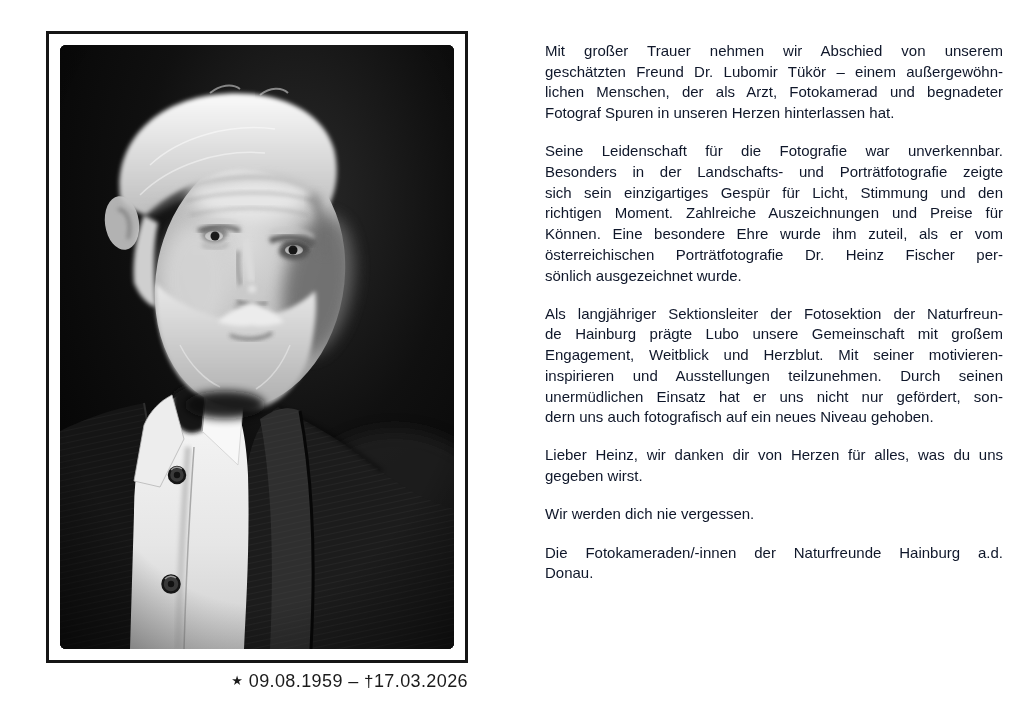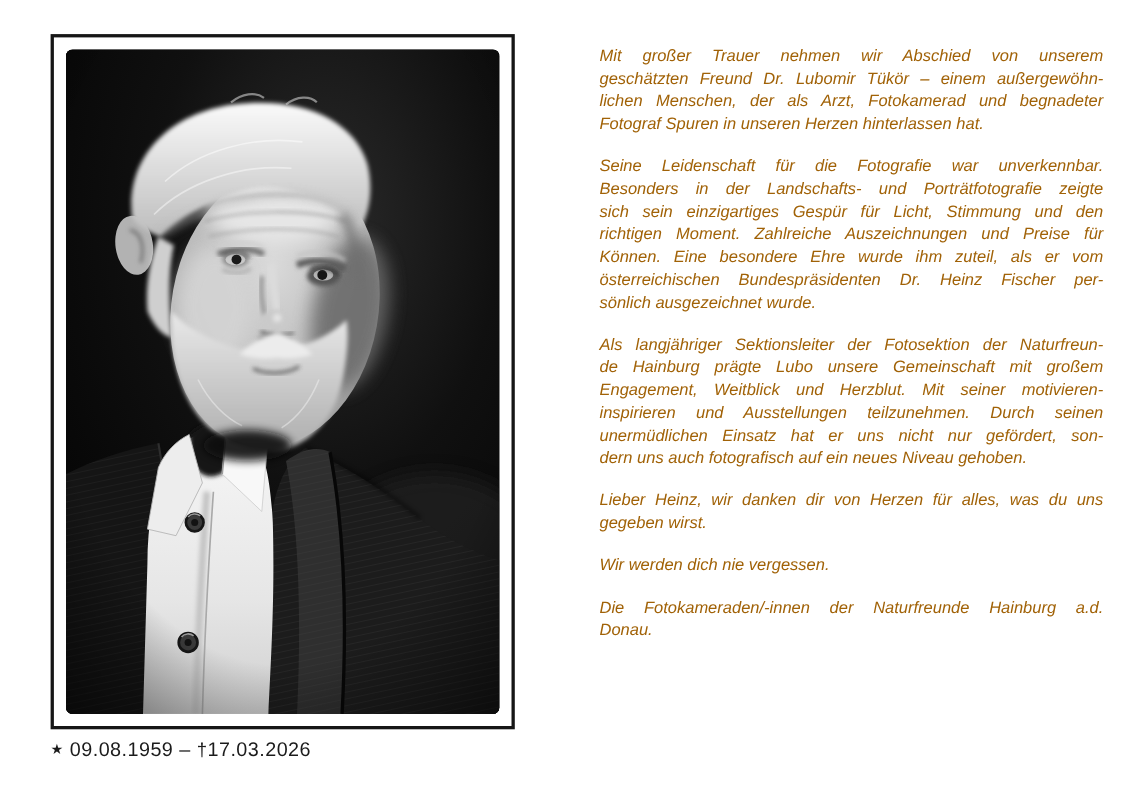--- a/index.html
+++ b/index.html
@@ -23,35 +23,34 @@
   .photo{
     width:100%;height:100%;
     background:#060606;
     border-radius:6px;
     overflow:hidden;
     position:relative;
   }
   .photo svg{display:block;width:100%;height:100%;}
   .caption{
     position:absolute;left:46px;top:671px;width:422px;
-    text-align:left;
+    text-align:right;
     font-size:18px;
     letter-spacing:.4px;
     color:#1b1b1b;
     white-space:nowrap;
   }
   .caption .star{font-size:13px;position:relative;top:-2px;}
   .caption .cross{font-size:17px;}
   
   .text-col{
     position:absolute;left:545px;top:41px;width:458px;
     font-size:15px;
     line-height:20.7px;
-    color:#a16207;
-    font-style:italic;
+    color:#0f172a;
   }
   .para{margin:0 0 17.5px 0;}
   .para:last-child{margin-bottom:4px;}
   .line{
     text-align:justify;
     text-align-last:left;
   }
   .line.just{
     text-align-last:justify;
   }
@@ -203,21 +202,21 @@
         <div class="line just">geschätzten Freund Dr. Lubomir Tükör – einem außergewöhn-</div>
         <div class="line just">lichen Menschen, der als Arzt, Fotokamerad und begnadeter</div>
         <div class="line">Fotograf Spuren in unseren Herzen hinterlassen hat.</div>
       </div>
       <div class="para">
         <div class="line just">Seine Leidenschaft für die Fotografie war unverkennbar.</div>
         <div class="line just">Besonders in der Landschafts- und Porträtfotografie zeigte</div>
         <div class="line just">sich sein einzigartiges Gespür für Licht, Stimmung und den</div>
         <div class="line just">richtigen Moment. Zahlreiche Auszeichnungen und Preise für</div>
         <div class="line just">Können. Eine besondere Ehre wurde ihm zuteil, als er vom</div>
-        <div class="line just">österreichischen Bundespräsidenten Dr. Heinz Fischer per-</div>
+        <div class="line just">österreichischen Porträtfotografie Dr. Heinz Fischer per-</div>
         <div class="line">sönlich ausgezeichnet wurde.</div>
       </div>
       <div class="para">
         <div class="line just">Als langjähriger Sektionsleiter der Fotosektion der Naturfreun-</div>
         <div class="line just">de Hainburg prägte Lubo unsere Gemeinschaft mit großem</div>
         <div class="line just">Engagement, Weitblick und Herzblut. Mit seiner motivieren-</div>
         <div class="line just">inspirieren und Ausstellungen teilzunehmen. Durch seinen</div>
         <div class="line just">unermüdlichen Einsatz hat er uns nicht nur gefördert, son-</div>
         <div class="line">dern uns auch fotografisch auf ein neues Niveau gehoben.</div>
       </div>

